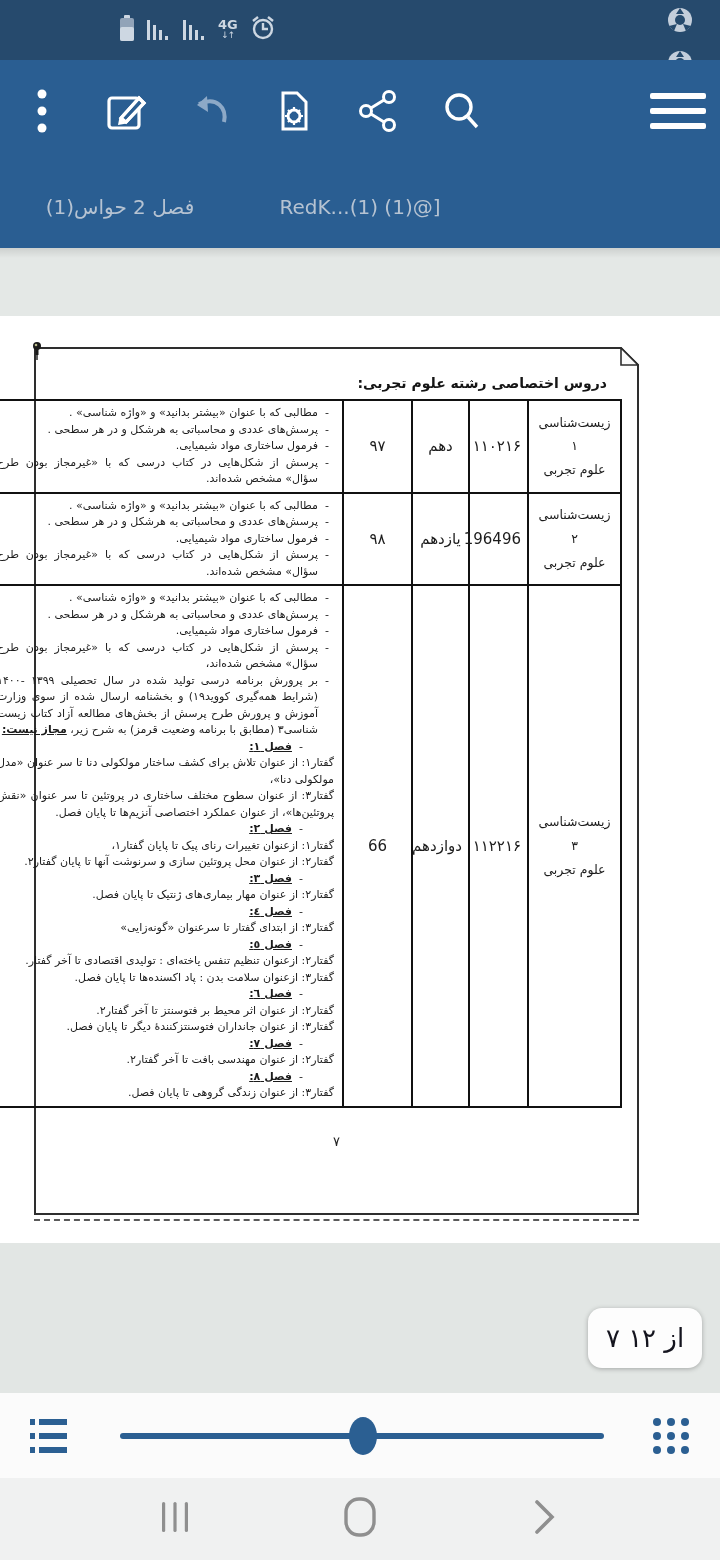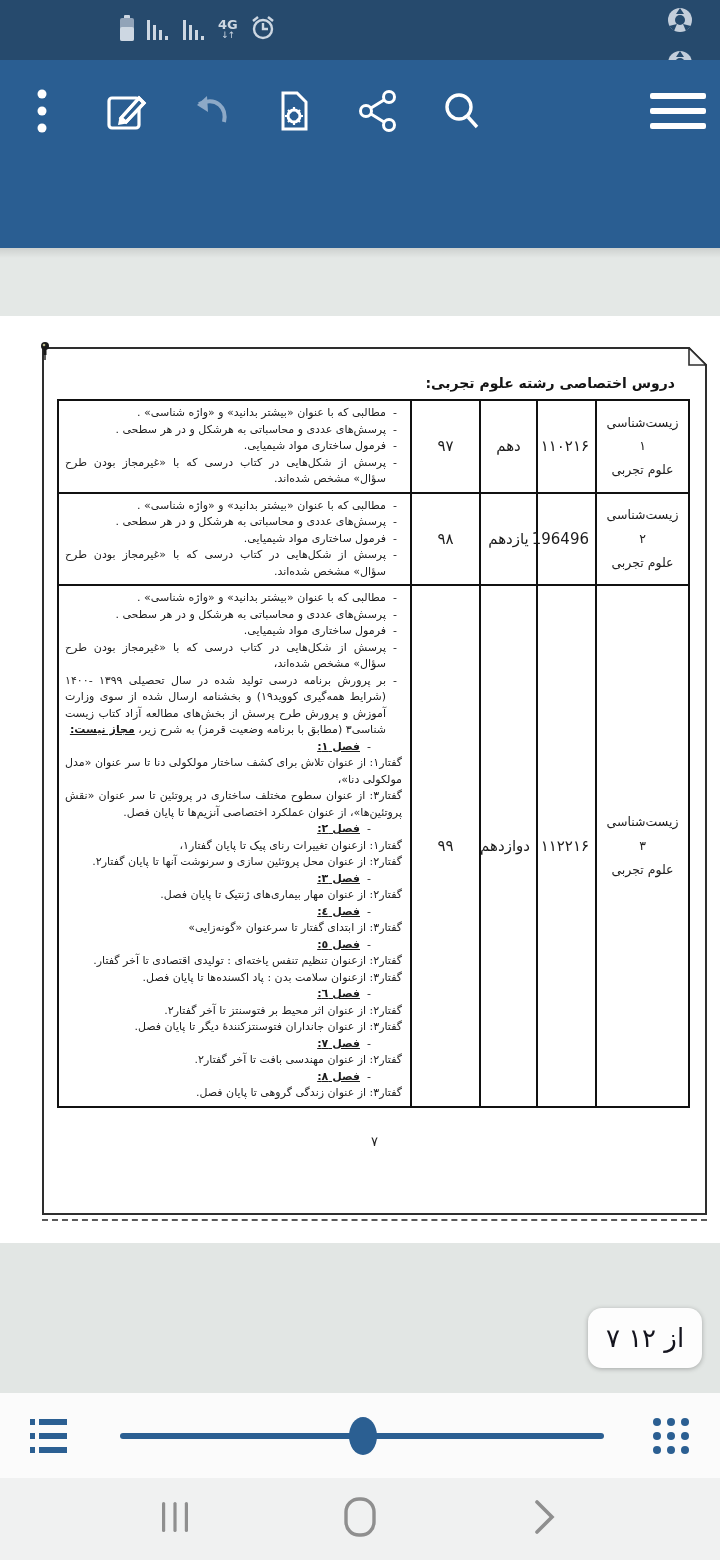--- a/index.html
+++ b/index.html
@@ -26,21 +26,21 @@
   .tab-label{font-size:20px;color:#b6c3d2;white-space:nowrap;overflow:hidden;direction:rtl;}
   .tab.active .tab-label{color:#ffffff;}
   .tab-close{color:#fff;font-size:21px;line-height:1;}
   .tab-underline{position:absolute;left:0;bottom:0;width:240px;height:6px;background:#41a0d7;}
   
   .gap{position:absolute;left:0;top:248px;width:720px;height:68px;background:#e4e8e6;}
   .gap::before{content:'';position:absolute;left:0;top:0;width:100%;height:10px;
                background:linear-gradient(rgba(0,0,0,.10),rgba(0,0,0,0));}
   
   .pdf-page{position:absolute;left:0;top:316px;width:720px;height:927px;background:#ffffff;direction:rtl;}
-  .frame{position:absolute;left:42px;top:31px;width:665px;height:868px;border:2px solid #2e2e2e;}
+  .frame{position:absolute;left:34px;top:31px;width:605px;height:868px;border:2px solid #2e2e2e;}
   .frame::after{content:'';position:absolute;left:-2px;right:-2px;bottom:-8px;border-top:2px dashed #5a5a5a;}
   .fold{position:absolute;top:-2px;right:-2px;}
   .pin{position:absolute;top:-8px;left:-6px;}
   .doc-title{margin:26px 30px 8px 0;font-size:14px;font-weight:bold;color:#151515;text-align:right;}
   table.courses{border-collapse:collapse;margin:0 15px;width:631px;table-layout:fixed;
                 font-size:11px;color:#1c1c1c;}
   table.courses td{border:2px solid #111;vertical-align:middle;padding:4px 6px;}
   td.cell-content{vertical-align:top;padding:6px 8px 6px 6px;}
   .course-name,.course-dept{text-align:center;font-size:12.5px;line-height:1.9;}
   .cell-code,.cell-grade,.cell-year{text-align:center;font-size:15px;}
@@ -201,20 +201,26 @@
         <svg width="56" height="40" viewBox="0 0 56 40">
             <rect x="0" y="2" width="56" height="6" rx="2" fill="#fff"></rect>
             <rect x="0" y="17" width="56" height="6" rx="2" fill="#fff"></rect>
             <rect x="0" y="32" width="56" height="6" rx="2" fill="#fff"></rect>
           </svg>
       </span>
     </div>
   </div>
 
   <div class="tab-bar">
+    <div class="tab">
+      <span class="tab-label">فصل 2 حواس(1)</span>
+    </div>
+    <div class="tab">
+      <span class="tab-label" dir="ltr">[@RedK...(1) (1)</span>
+    </div>
   </div>
 
   <div class="gap"></div>
 
   <div class="pdf-page">
     <div class="frame">
       <span class="pin">
         <svg width="14" height="20" viewBox="0 0 14 20">
             <circle cx="7" cy="5" r="4" fill="#1a1a1a"></circle>
             <circle cx="6" cy="4" r="1.3" fill="#b9b98a"></circle>
@@ -295,21 +301,21 @@
                 </div>
               </td>
             </tr>
             <tr>
               <td>
                 <div class="course-name">زیست‌شناسی ۳</div>
                 <div class="course-dept">علوم تجربی</div>
               </td>
               <td class="cell-code">۱۱۲۲۱۶</td>
               <td class="cell-grade">دوازدهم</td>
-              <td class="cell-year">۹۹</td>
+              <td class="cell-year">66</td>
               <td class="cell-content">
                 <div class="line bullet">
                   <span class="dash">-</span>
                   <div class="txt"><span>مطالبی که با عنوان «بیشتر بدانید» و «واژه شناسی» .</span></div>
                 </div>
                 <div class="line bullet">
                   <span class="dash">-</span>
                   <div class="txt"><span>پرسش‌های عددی و محاسباتی به هرشکل و در هر سطحی .</span></div>
                 </div>
                 <div class="line bullet">

